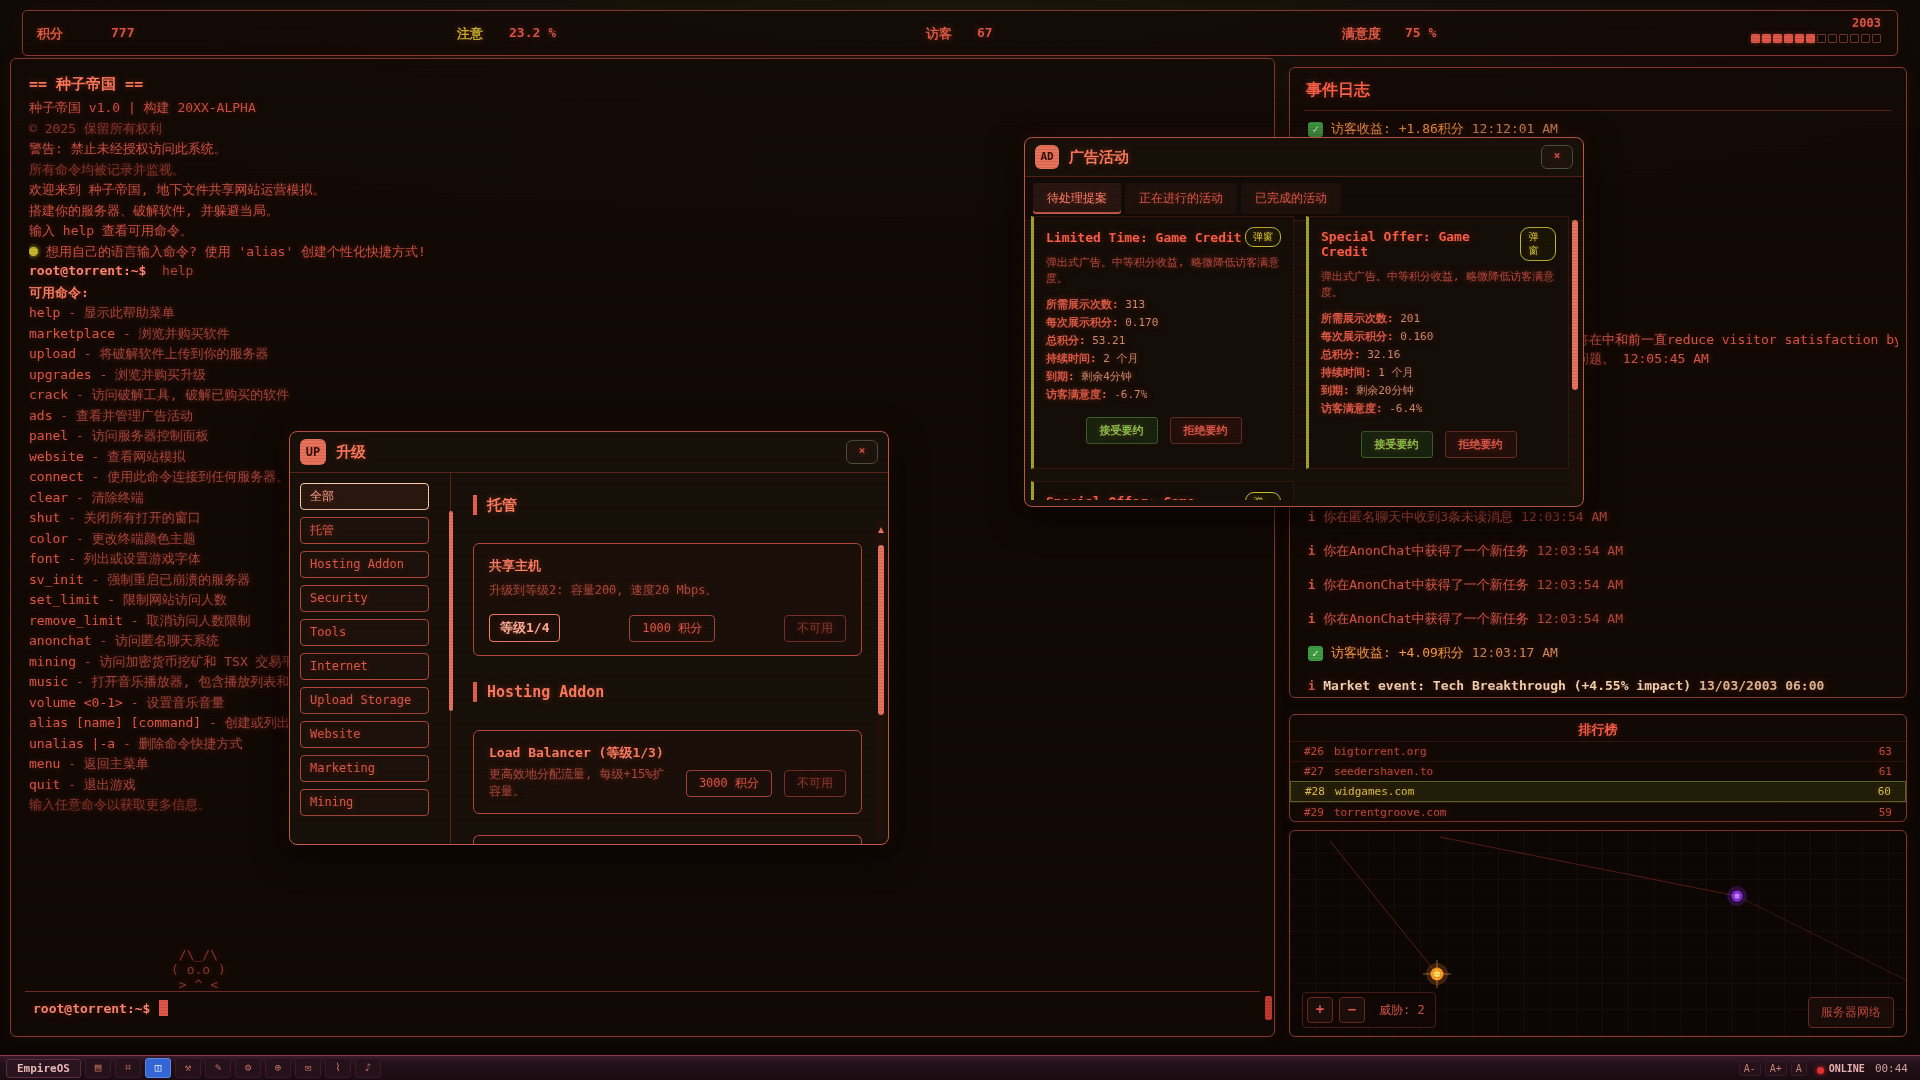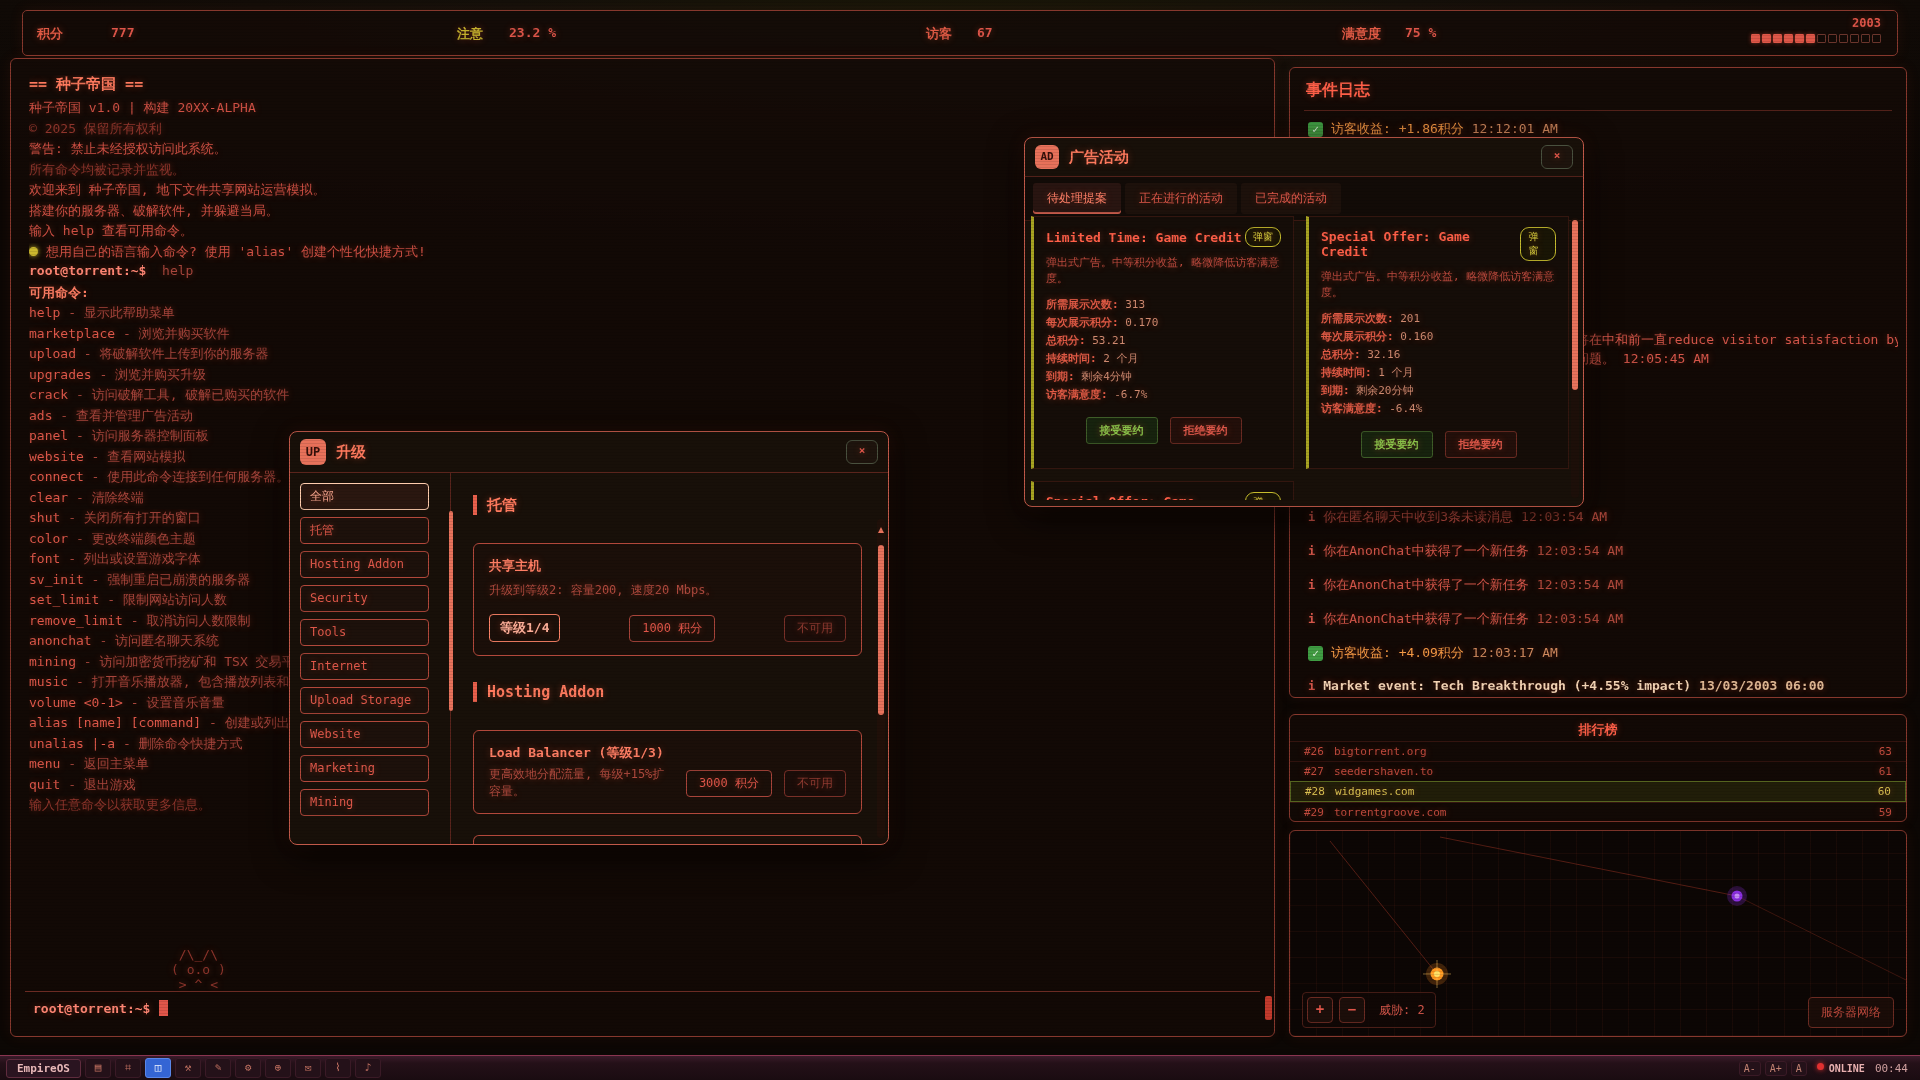--- a/index.html
+++ b/index.html
@@ -148,21 +148,21 @@
   #taskbar{position:absolute;left:0;right:0;bottom:0;height:24px;z-index:95;
     background:linear-gradient(180deg,#3a1b2a 0%,#241018 30%,#1a0c11 100%);
     border-top:1px solid #8a3550;display:flex;align-items:center;padding:0 6px;gap:4px;}
   #os-btn{padding:2px 10px;border:1px solid #5f2c3e;border-radius:3px;background:#2a1420;
     color:#e8b8b8;font-size:11px;font-weight:bold;}
   .tb-icon{width:24px;height:18px;border:1px solid #3a1a26;border-radius:3px;background:#241119;
     color:#c07060;font-size:11px;text-align:center;line-height:17px;}
   .tb-icon.blue{background:#3465d4;border-color:#5a86e8;color:#eef2ff;}
   #tb-right{margin-left:auto;display:flex;align-items:center;gap:10px;padding-right:6px;}
   .fbtn{font-size:10px;color:#c08070;padding:1px 4px;border:1px solid #3a1a26;border-radius:3px;background:#241119;}
-  #online{display:flex;align-items:flex-start;gap:5px;font-size:10px;font-weight:bold;color:#e8b0b0;}
+  #online{display:flex;align-items:flex-end;gap:5px;font-size:10px;font-weight:bold;color:#e8b0b0;}
   #online .dot{width:7px;height:7px;border-radius:50%;background:#e03030;box-shadow:0 0 5px #e03030;}
   #clock{font-size:11px;color:#d0a0a0;}
 </style>
 </head>
 <body>
 
 <div class="stage">
 
   <div class="panel glow" id="topbar">
     <div id="tb-stats">

